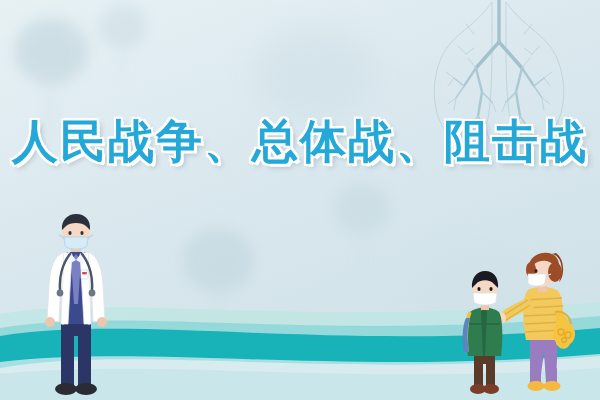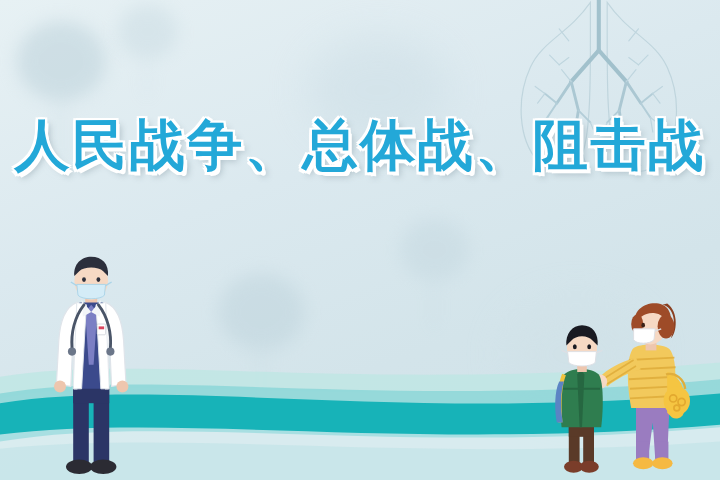--- a/index.html
+++ b/index.html
@@ -51,21 +51,21 @@
   .tline{
     font-family:"DejaVu Sans","Liberation Sans",sans-serif;
     font-weight:bold;color:#23a8d8;
     letter-spacing:2px;line-height:1;
     text-shadow:
        2px 0 0 #fff,-2px 0 0 #fff,0 2px 0 #fff,0 -2px 0 #fff,
        2px 2px 0 #fff,-2px 2px 0 #fff,2px -2px 0 #fff,-2px -2px 0 #fff,
        3px 3px 0 #fff, 4px 4px 5px rgba(120,140,150,.45);
   }
   .tline1{font-size:40px;}
-  .tline2{font-size:46px;margin-top:6px;}
+  .tline2{font-size:46px;margin-top:26px;}
 
   
   .fig{position:absolute;}
   .doctor{left:28px;top:208px;width:96px;height:192px;}
   .family{right:0px;top:248px;width:140px;height:152px;}
 </style>
 </head>
 <body>
 
 <div class="poster">

